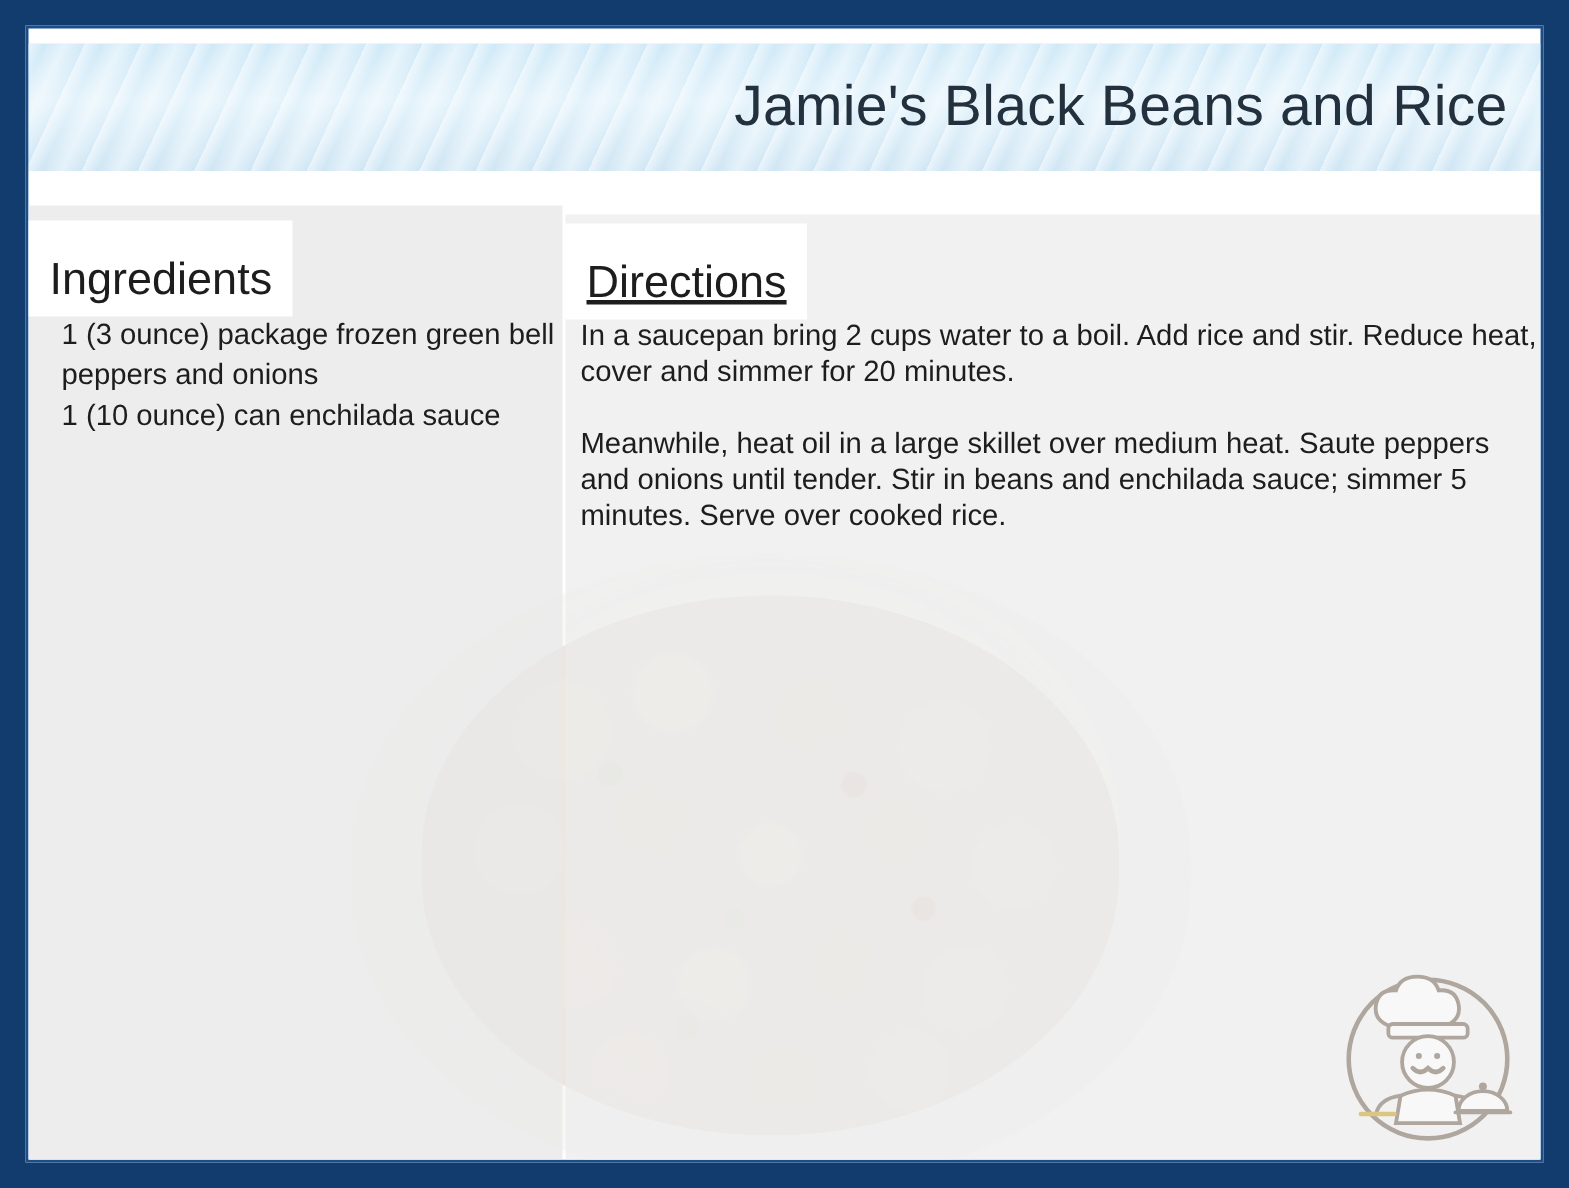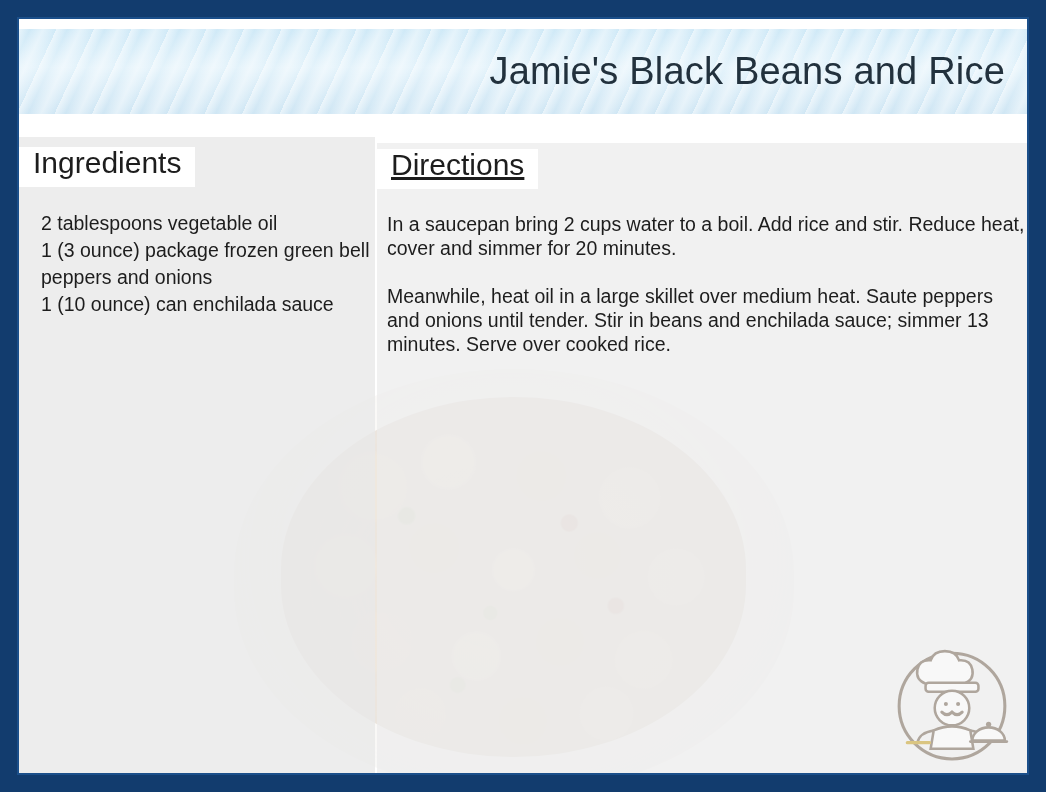--- a/index.html
+++ b/index.html
@@ -127,21 +127,21 @@
     background: rgba(235,235,235,0.72);
   }
 
   
   .heading-tab {
     position: absolute;
     background: #ffffff;
     color: #1d1d1d;
     font-size: 30px;
     line-height: 1;
-    padding: 1px 14px 9px 14px;
+    padding: 25px 14px 9px 14px;
     white-space: nowrap;
   }
   #ingredients-heading { left: 0px; top: 128px; }
   #directions-heading { left: 358px; top: 130px; text-decoration: underline; }
 
   
   #ingredients-list {
     position: absolute;
     left: 22px; top: 191px;
     width: 330px;
@@ -180,30 +180,29 @@
     </div>
     <div id="photo-wash"></div>
 
     <div id="title-banner">
       <div id="title-text">Jamie's Black Beans and Rice</div>
     </div>
 
     <div id="ingredients-panel"></div>
     <div class="heading-tab" id="ingredients-heading">Ingredients</div>
     <div id="ingredients-list">
-      <div>2 tablespoons vegetable oil</div>
       <div>1 (3 ounce) package frozen green bell peppers and onions</div>
       <div>1 (10 ounce) can enchilada sauce</div>
     </div>
 
     <div id="directions-panel"></div>
     <div class="heading-tab" id="directions-heading">Directions</div>
     <div id="directions-body">
       <p>In a saucepan bring 2 cups water to a boil.  Add rice and stir.  Reduce heat, cover and simmer for 20 minutes.</p>
-      <p>Meanwhile, heat oil in a large skillet over medium heat.  Saute peppers and onions until tender.  Stir in beans and enchilada sauce; simmer 13 minutes.  Serve over cooked rice.</p>
+      <p>Meanwhile, heat oil in a large skillet over medium heat.  Saute peppers and onions until tender.  Stir in beans and enchilada sauce; simmer 5 minutes.  Serve over cooked rice.</p>
     </div>
 
     <div id="chef-logo">
       <svg viewBox="0 0 120 120" width="122" height="122" aria-hidden="true">
         <circle cx="60" cy="62" r="52" fill="none" stroke="#7a6a5a" stroke-width="3"></circle>
 
         <path d="M34 40 q-10 -4 -8 -14 q2 -10 13 -9 q3 -9 14 -9 q11 0 14 9 q11 -1 13 9 q2 10 -8 14 z" fill="#ffffff" stroke="#7a6a5a" stroke-width="2.5"></path>
         <rect x="34" y="39" width="52" height="9" rx="3" fill="#ffffff" stroke="#7a6a5a" stroke-width="2.5"></rect>
 
         <circle cx="60" cy="64" r="17" fill="#ffffff" stroke="#7a6a5a" stroke-width="2.5"></circle>

